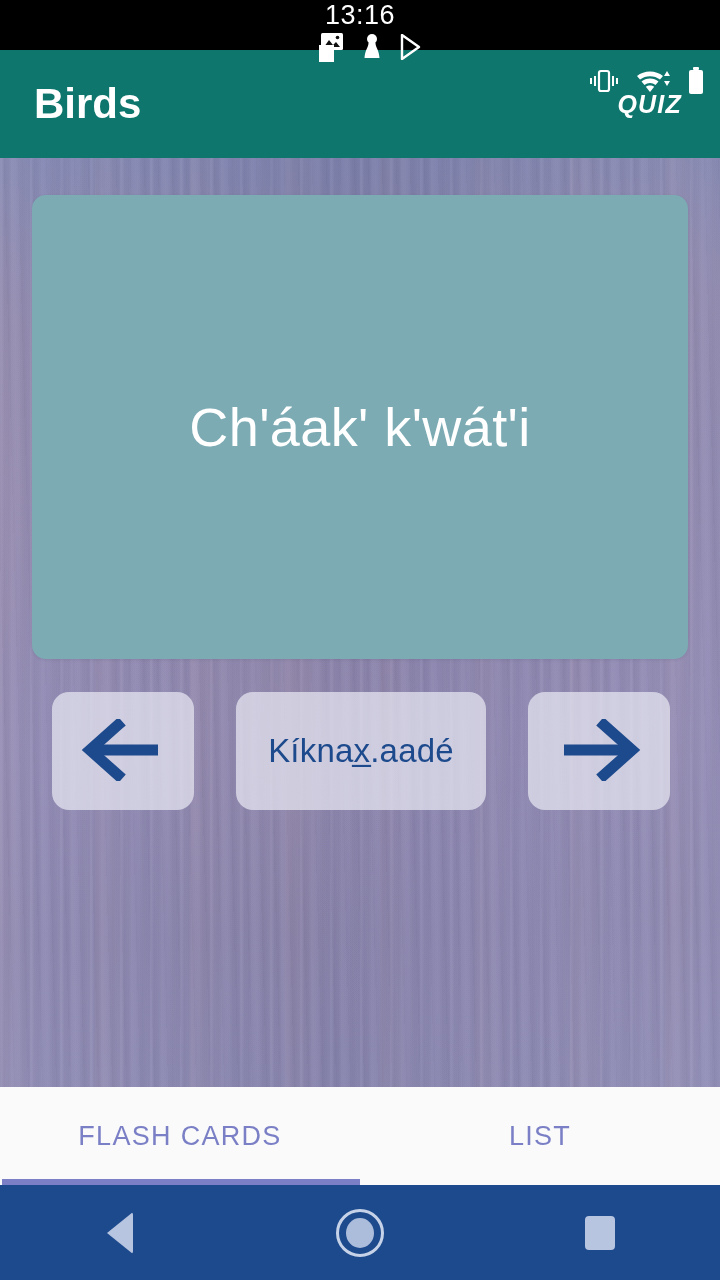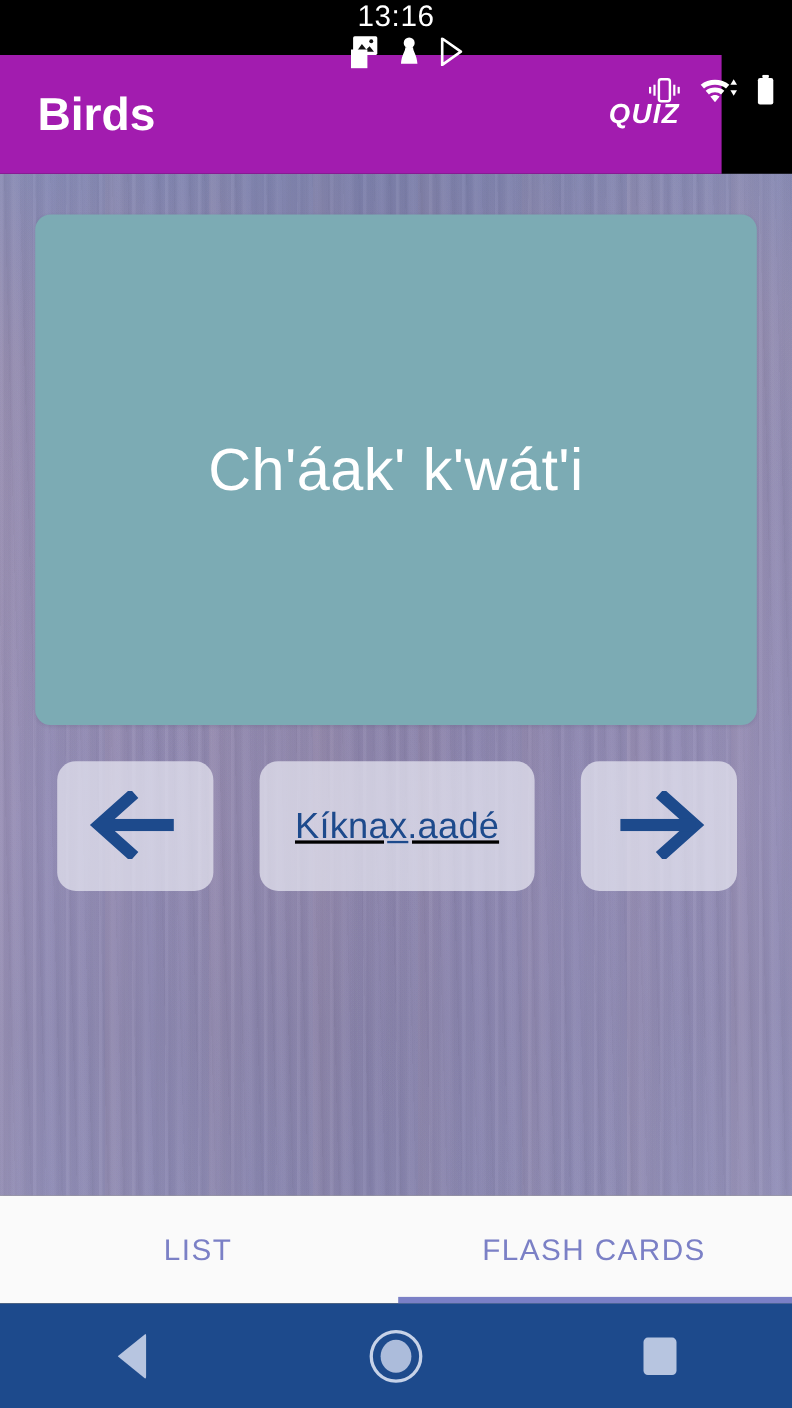--- a/index.html
+++ b/index.html
@@ -19,22 +19,22 @@
   .clock {
     color:#fff; font-size:27px; letter-spacing:0.5px;
     font-family:"Liberation Sans", sans-serif;
   }
   .status-left-icons { display:flex; align-items:center; gap:17px; margin-left:22px; }
   .status-right-icons { margin-left:auto; display:flex; align-items:center; gap:15px; }
   .sicon { display:block; }
 
   
   .appbar {
-    position:absolute; top:50px; left:0; width:656px; height:108px;
-    background:#a21caf; display:flex; align-items:center;
+    position:absolute; top:50px; left:0; width:720px; height:108px;
+    background:#0f766e; display:flex; align-items:center;
     padding:0 34px; z-index:30;
   }
   .app-title {
     color:#ffffff; font-size:42px; font-weight:bold; letter-spacing:0px;
   }
   .quiz-action {
     margin-left:auto; color:#ffffff; font-size:25px; font-weight:bold;
     letter-spacing:1.2px; padding:8px 4px;font-style:italic;
   }
 
@@ -89,21 +89,21 @@
     position:absolute; left:52px; top:534px; width:618px; height:118px;
     display:flex; align-items:center; justify-content:space-between; z-index:6;
   }
   .ctrl-btn {
     background:rgba(233,233,243,0.70);
     border-radius:17px; border:none;
     display:flex; align-items:center; justify-content:center;
   }
   .ctrl-arrow { width:142px; height:118px; }
   .ctrl-word {
-    width:250px; height:118px; padding:17px 10px;text-decoration:underline;
+    width:250px; height:118px; padding:17px 10px;
   }
   .ctrl-word-text {
     color:#1d4a8c; font-size:33px; letter-spacing:0.2px;
     white-space:nowrap; overflow:hidden; text-overflow:clip;
   }
 
   
   .tabbar {
     position:absolute; top:1087px; left:0; width:720px; height:98px;
     background:#fafafa; display:flex; z-index:30;
@@ -233,27 +233,27 @@
             <path d="M48 6 L76 31 L48 56" fill="none" stroke="#1d4a8c" stroke-width="11" stroke-linecap="square" stroke-linejoin="miter"></path>
             <rect x="8" y="25.5" width="68" height="11" fill="#1d4a8c"></rect>
           </svg>
         </span>
       </button>
 
     </div>
   </div>
 
   <div class="tabbar">
-    <div class="tab">
-      <span class="tab-label">LIST</span>
-    </div>
     <div class="tab active">
       <span class="tab-label">FLASH CARDS</span>
       <span class="tab-indicator"></span>
     </div>
+    <div class="tab">
+      <span class="tab-label">LIST</span>
+    </div>
   </div>
 
   <div class="navbar">
     <div class="nav-btn">
       <span class="nav-back"></span>
     </div>
     <div class="nav-btn">
       <span class="nav-home-outer">
         <span class="nav-home-inner"></span>
       </span>

